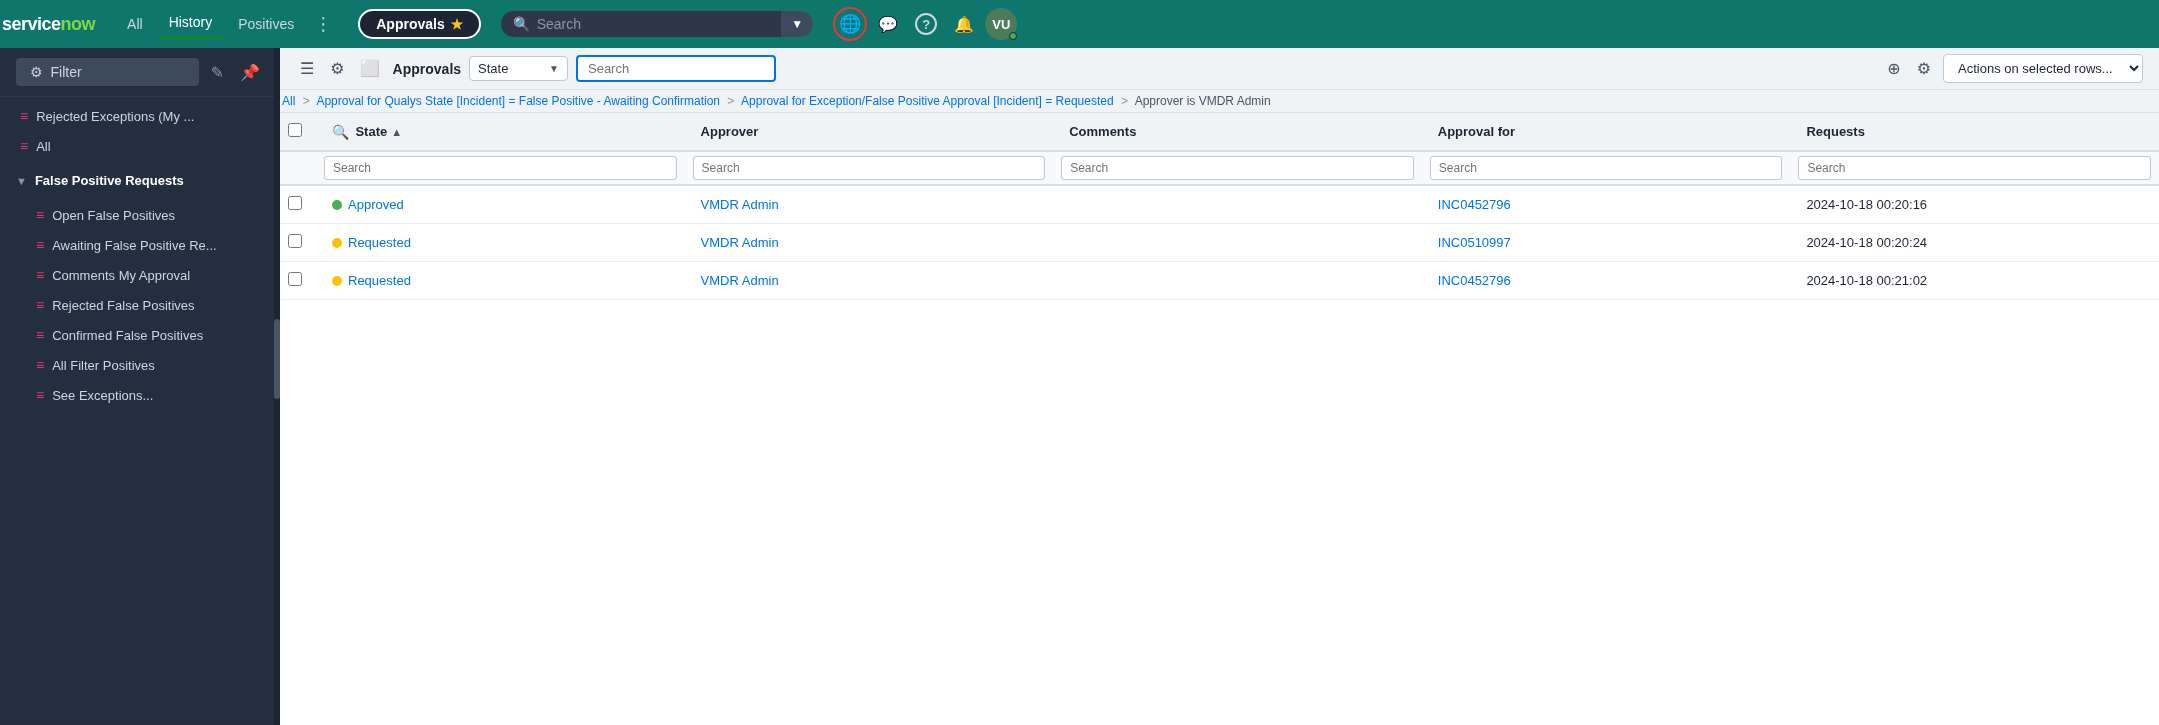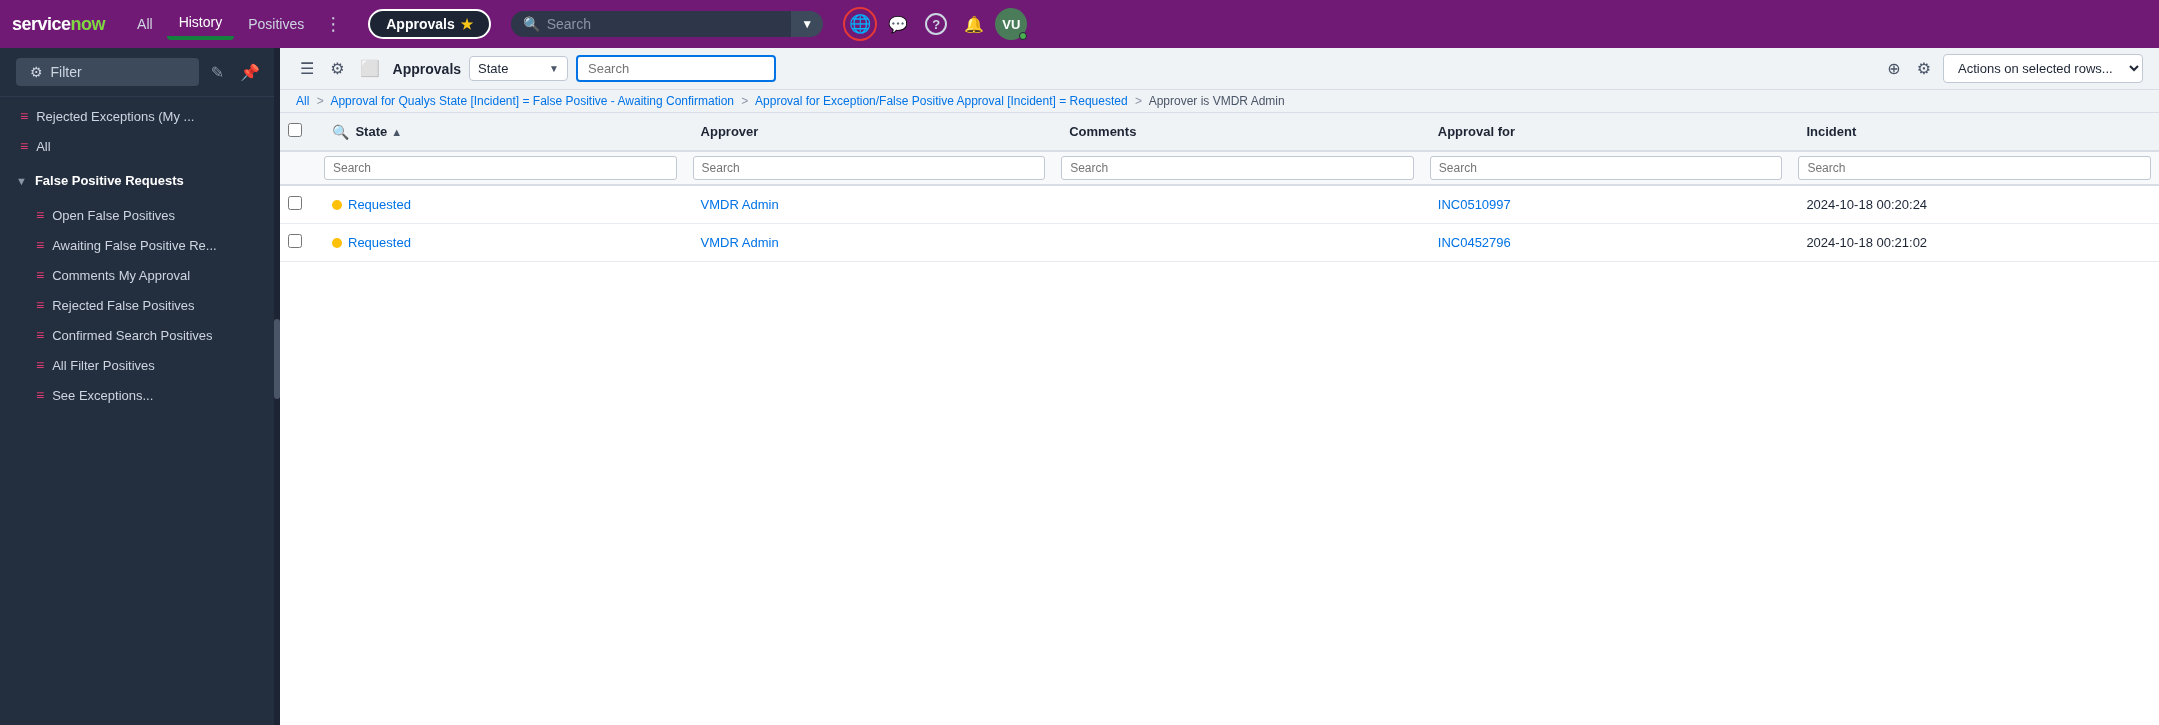--- a/index.html
+++ b/index.html
@@ -2,23 +2,23 @@
 <html><head>
   <meta charset="utf-8">
   <style>
     * { box-sizing: border-box; margin: 0; padding: 0; }
     body { font-family: -apple-system, BlinkMacSystemFont, 'Segoe UI', Arial, sans-serif; font-size: 13px; background: #fff; overflow: hidden; }
 
     
     .top-nav {
       display: flex;
       align-items: center;
-      background: #701a75;
+      background: #0f766e;
       height: 48px;
-      padding: 0 12px;
+      padding: 0 2px;
       gap: 8px;
     }
     .logo {
       display: flex;
       align-items: center;
       gap: 4px;
       margin-right: 12px;
     }
     .logo-text {
       color: #fff;
@@ -308,21 +308,21 @@
       background: #fff;
       cursor: pointer;
       color: #1d2535;
       min-width: 200px;
     }
 
     
     .breadcrumb-path {
       background: #f0f3f6;
       border-bottom: 1px solid #d8dde6;
-      padding: 4px 16px;
+      padding: 4px 2px;
       font-size: 12px;
       color: #4a5568;
     }
     .breadcrumb-path a {
       color: #0073e6;
       text-decoration: none;
     }
     .breadcrumb-sep { margin: 0 4px; color: #8b95a5; }
 
     
@@ -505,21 +505,21 @@
       <div class="sidebar-item sub-item">
         <span class="item-icon">≡</span>
         <span>Comments My Approval</span>
       </div>
       <div class="sidebar-item sub-item">
         <span class="item-icon">≡</span>
         <span>Rejected False Positives</span>
       </div>
       <div class="sidebar-item sub-item">
         <span class="item-icon">≡</span>
-        <span>Confirmed Search Positives</span>
+        <span>Confirmed False Positives</span>
       </div>
       <div class="sidebar-item sub-item">
         <span class="item-icon">≡</span>
         <span>All Filter Positives</span>
       </div>
       <div class="sidebar-item sub-item">
         <span class="item-icon">≡</span>
         <span>See Exceptions...</span>
       </div>
     </div>
@@ -594,21 +594,21 @@
             <th>
               <span>Approver</span>
             </th>
             <th>
               <span>Comments</span>
             </th>
             <th>
               <span>Approval for</span>
             </th>
             <th>
-              <span>Incident</span>
+              <span>Requests</span>
             </th>
           </tr>
           <tr class="search-row">
             <td class="check-col"></td>
             <td>
               <input type="text" placeholder="Search" style="">
             </td>
             <td>
               <input type="text" placeholder="Search" style="">
             </td>
@@ -617,20 +617,33 @@
             </td>
             <td>
               <input type="text" placeholder="Search" style="">
             </td>
             <td>
               <input type="text" placeholder="Search" style="">
             </td>
           </tr>
         </thead>
         <tbody id="table-body">
+        <tr>
+              <td class="check-col"><input type="checkbox" style=""></td>
+              <td>
+                <div class="status-badge">
+                  <span class="status-dot dot-approved"></span>
+                  <a href="#" class="status-link">Approved</a>
+                </div>
+              </td>
+              <td><a href="#" class="status-link">VMDR Admin</a></td>
+              <td></td>
+              <td><a href="#" class="status-link">INC0452796</a></td>
+              <td>2024-10-18 00:20:16</td>
+            </tr>
             <tr>
               <td class="check-col"><input type="checkbox" style=""></td>
               <td>
                 <div class="status-badge">
                   <span class="status-dot dot-requested"></span>
                   <a href="#" class="status-link">Requested</a>
                 </div>
               </td>
               <td><a href="#" class="status-link">VMDR Admin</a></td>
               <td></td>

